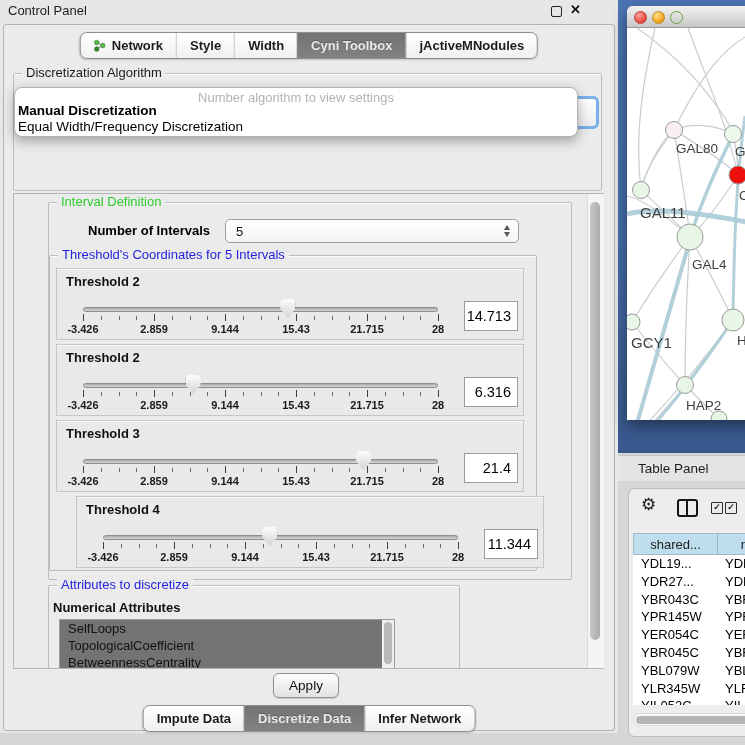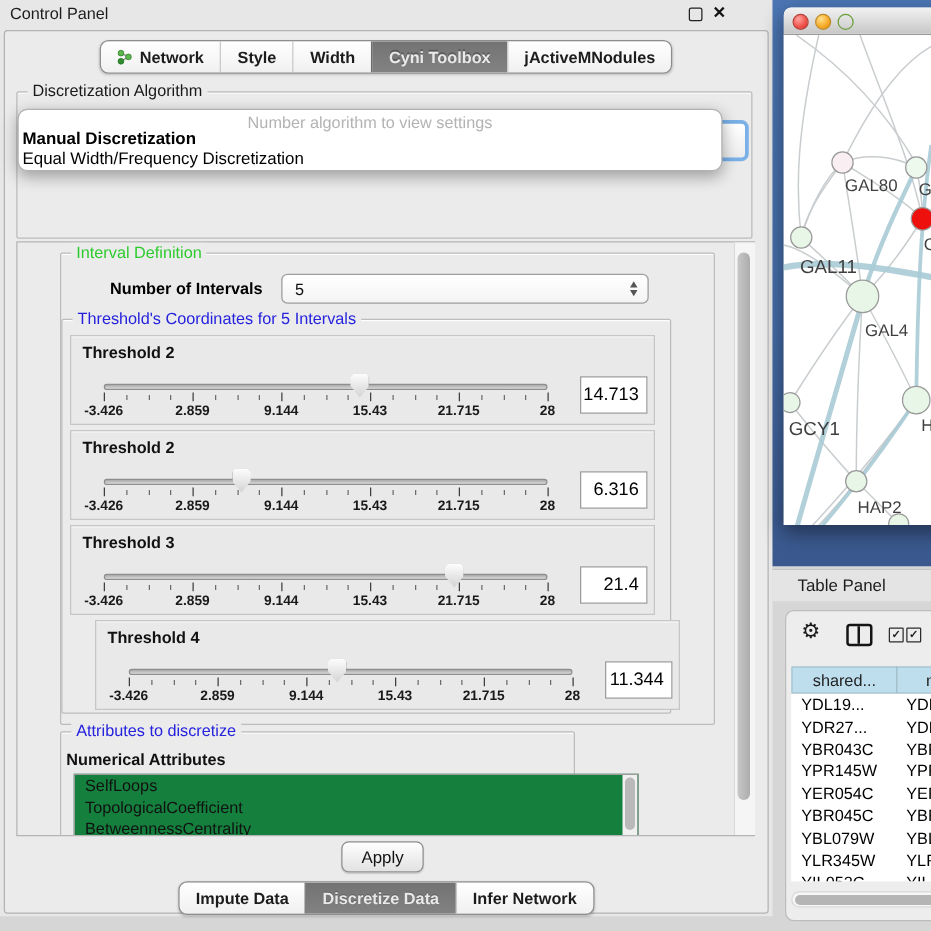--- a/index.html
+++ b/index.html
@@ -79,21 +79,21 @@
       filter:drop-shadow(0 0 1px rgba(0,0,0,.6));}
   .tick{position:absolute;top:47px;width:1px;height:4px;background:#6d6d6d;}
   .tick.maj{top:45px;height:7px;background:#3f3f3f;}
   .tlab{position:absolute;top:54px;transform:translateX(-50%);font-size:11px;font-weight:bold;color:#1a1a1a;}
   .vbox{position:absolute;left:407px;top:32px;width:54px;height:30px;background:#fff;
       border:1px solid #9c9c9c;box-sizing:border-box;display:flex;align-items:center;
       justify-content:flex-end;padding-right:6px;font-size:14.5px;color:#000;}
 
   #attr-group{left:34px;top:391px;width:412px;height:108px;}
   #attr-sub{position:absolute;left:4px;top:14px;font-size:13px;font-weight:bold;color:#111;}
-  #attr-list{position:absolute;left:10px;top:33px;width:452px;height:72px;background:#15803d;
+  #attr-list{position:absolute;left:10px;top:33px;width:336px;height:72px;background:#737373;
       border:1px solid #9b9b9b;box-sizing:border-box;overflow:hidden;}
   .attr-item{padding-left:8px;font-size:13px;line-height:17px;color:#111;white-space:nowrap;}
   #list-sb{position:absolute;right:0;top:0;width:12px;height:70px;background:#f0f0f0;}
   #list-sb .thumbv{position:absolute;left:2px;top:2px;width:8px;height:42px;background:#b9b9b9;border-radius:4px;}
 
   #apply-btn{position:absolute;left:269px;top:648px;width:64px;height:23px;border:1px solid #8f8f8f;
       border-radius:6px;background:linear-gradient(#fefefe,#e2e2e2);font-size:13.5px;color:#111;
       display:flex;align-items:center;justify-content:center;box-shadow:0 1px 1px rgba(0,0,0,.15);}
 
   

